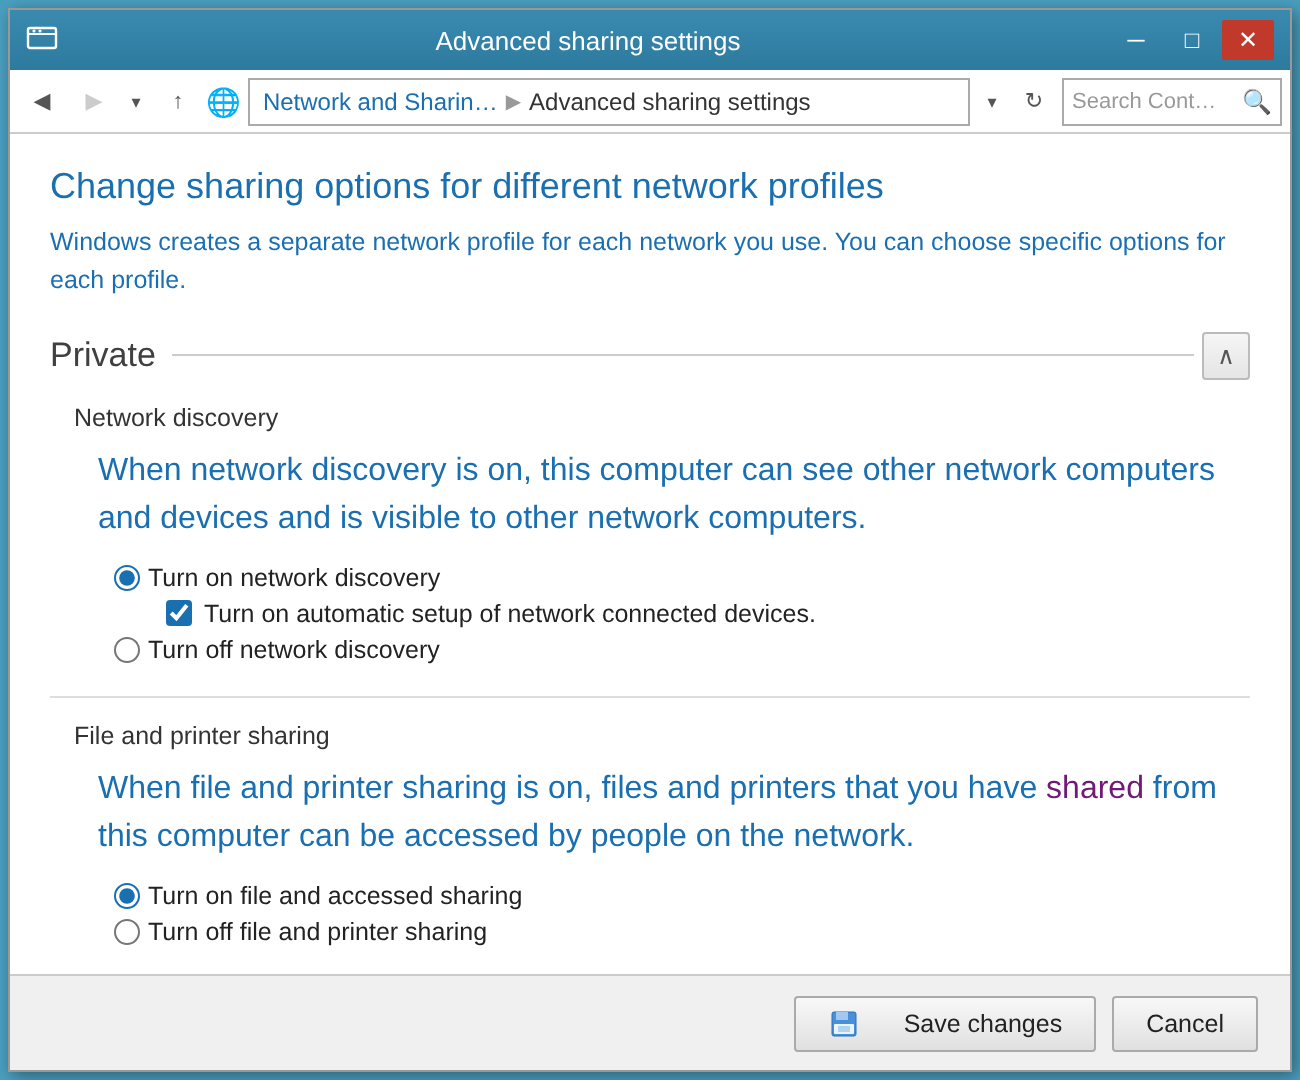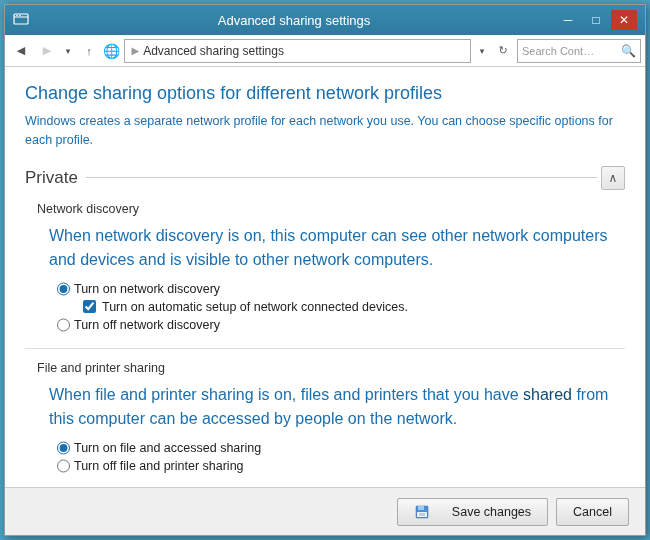--- a/index.html
+++ b/index.html
@@ -91,21 +91,21 @@
       align-items: center;
       padding: 0 6px;
       font-size: 12px;
       color: #333;
       gap: 4px;
       margin: 0 2px;
     }
     .breadcrumb-sep { color: #999; font-size: 10px; }
     .breadcrumb-link { color: #1a6fb0; cursor: pointer; }
     .search-box {
-      width: 124px;
+      width: 110px;
       height: 24px;
       border: 1px solid #aaa;
       background: white;
       display: flex;
       align-items: center;
       padding: 0 4px;
       gap: 4px;
       font-size: 12px;
       color: #999;
     }
@@ -265,20 +265,21 @@
     </div>
   </div>
 
   <div class="address-bar">
     <button class="nav-btn">◀</button>
     <button class="nav-btn disabled">▶</button>
     <button class="nav-btn" style="font-size:9px; width:14px;">▾</button>
     <button class="nav-btn">↑</button>
     <span style="font-size:14px; color:#1a8a1a;">🌐</span>
     <div class="breadcrumb-bar">
+      <span class="breadcrumb-link">Network and Sharin…</span>
       <span class="breadcrumb-sep">▶</span>
       <span>Advanced sharing settings</span>
     </div>
     <button class="nav-btn" style="font-size:9px; width:14px;">▾</button>
     <button class="nav-btn">↻</button>
     <div class="search-box">
       <span style="flex:1; font-size:11px; color:#999;">Search Cont…</span>
       <span style="color:#888; font-size:12px;">🔍</span>
     </div>
   </div>
@@ -321,21 +322,21 @@
         </label>
       </div>
     </div>
 
     <div class="divider"></div>
 
     <div class="subsection">
       <div class="subsection-title">File and printer sharing</div>
       <div class="subsection-desc">
         <span>When file and printer sharing is on, files and printers that you have</span>
-        <span style="color:#0c4a6e;margin-top:16px;">shared</span>
+        <span style="color:#701a75;margin-top:16px;">shared</span>
         <span>from this computer can be accessed by people on the network.</span>
       </div>
       <div class="radio-group">
         <label class="radio-item">
           <input type="radio" name="file-printer" checked="" style="">
           <span>Turn on file and accessed sharing</span>
         </label>
         <label class="radio-item">
           <input type="radio" name="file-printer" style="">
           <span>Turn off file and printer sharing</span>

